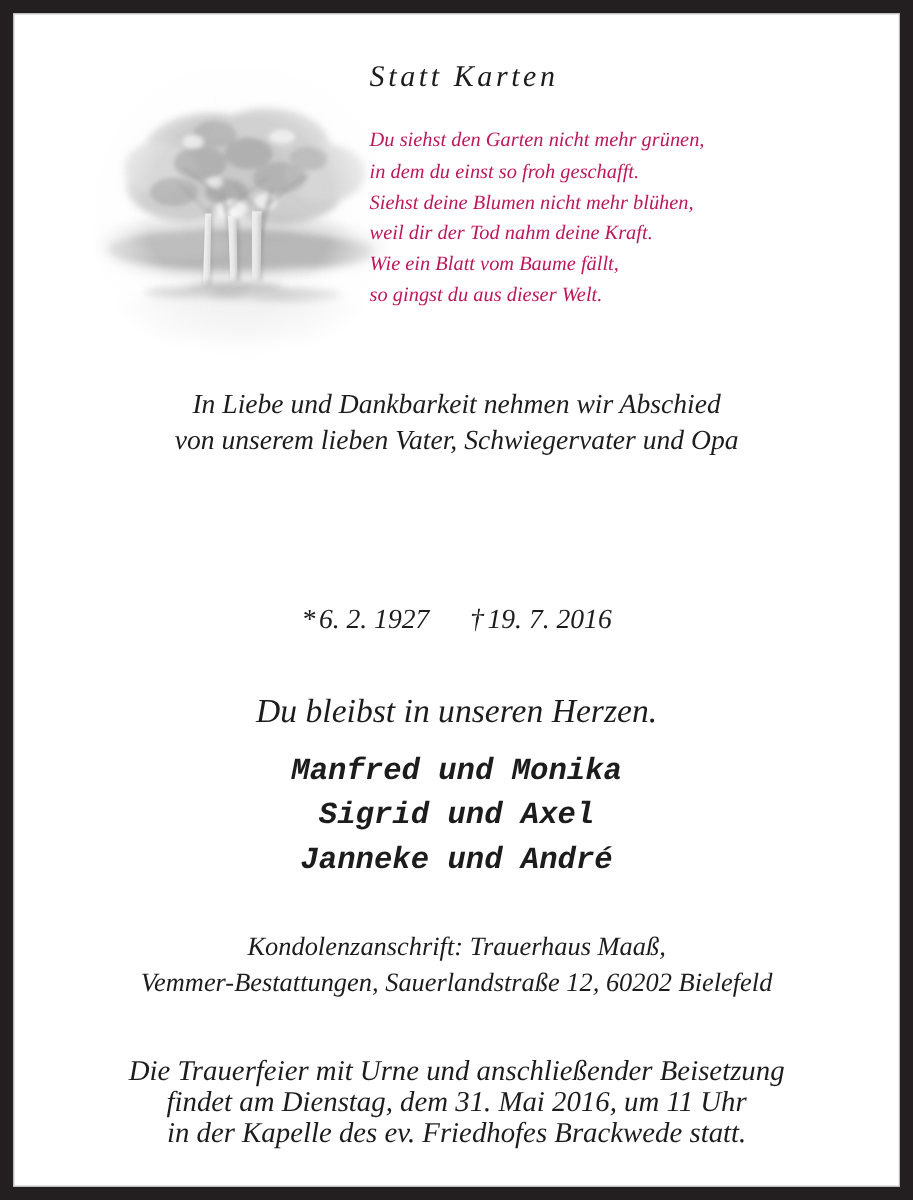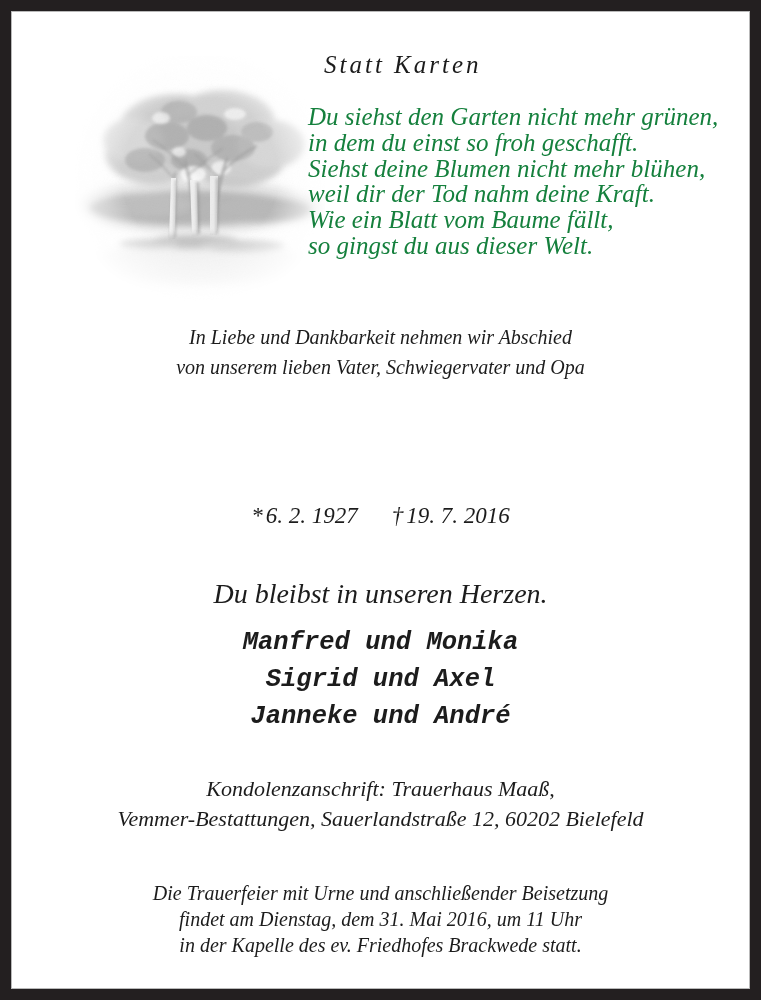--- a/index.html
+++ b/index.html
@@ -60,45 +60,44 @@
     width: 420px;
   }
 
   .statt-karten {
     font-style: italic;
     font-size: 25px;
     line-height: 30px;
     letter-spacing: 3.0px;
     color: #1c1c1c;
     white-space: pre;
-    margin-left: 16px;
   }
 
   .poem {
     margin-top: 24px;
     font-style: italic;
-    font-size: 25px;
+    font-size: 17px;
     line-height: 25.8px;
-    color: #15803d;
+    color: #be185d;
     white-space: pre-line;
   }
 
   
   .center-block {
     position: absolute;
     left: 0;
     width: 100%;
     text-align: center;
     color: #1c1c1c;
   }
 
   .dedication {
     top: 310px;
     font-style: italic;
-    font-size: 20px;
+    font-size: 23px;
     line-height: 30px;
     white-space: pre-line;
   }
 
   .deceased-name {
     top: 418px;
     font-style: italic;
     font-weight: bold;
     font-size: 54px;
     line-height: 62px;
@@ -140,21 +139,21 @@
     top: 762px;
     font-style: italic;
     font-size: 22px;
     line-height: 29.5px;
     white-space: pre-line;
   }
 
   .service-info {
     top: 868px;
     font-style: italic;
-    font-size: 20px;
+    font-size: 24px;
     line-height: 26px;
     white-space: pre-line;
   }
 </style>
 </head>
 <body>
 
 <div class="notice">
   <div class="notice-inner">
 

